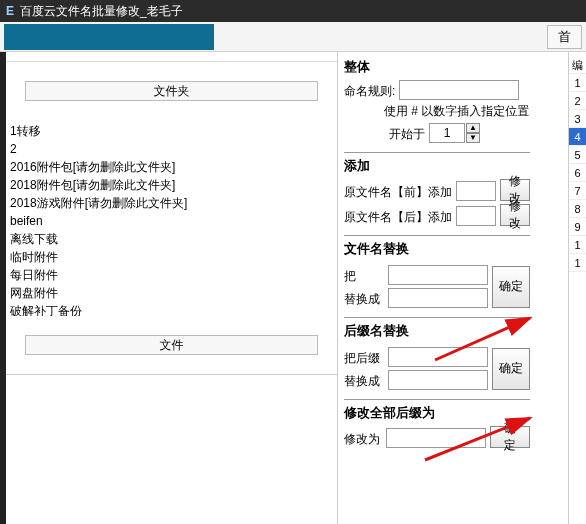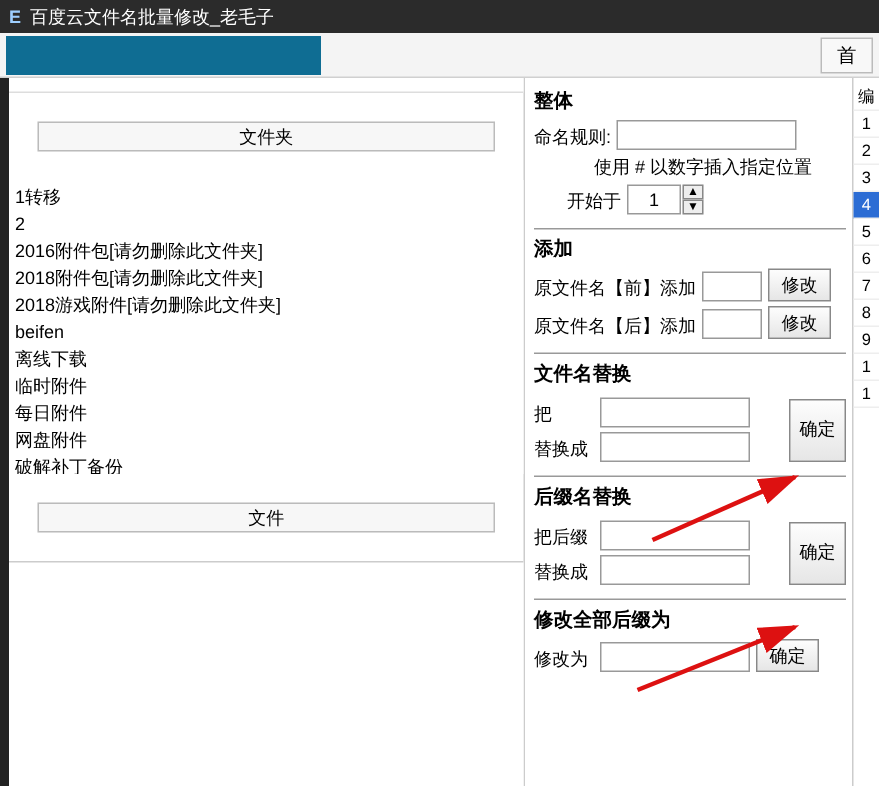--- a/index.html
+++ b/index.html
@@ -21,21 +21,21 @@
 .patch-row { height: 10px; border-bottom: 1px solid #ddd; background: #fff; }
 
 .section-header { border: 1px solid #bbb; background: #f7f7f7; text-align: center; height: 20px; line-height: 18px; margin: 19px; font-size: 12px; }
 
 .folder-list { flex: 1 1 auto; background: #fff; padding: 2px 4px; overflow: hidden; }
 .folder-item { line-height: 18px; white-space: nowrap; font-size: 12px; }
 
 .file-header-wrap { margin-top: auto; }
 .file-blank { height: 150px; border-top: 1px solid #ccc; background: #fff; }
 
-.right-pane { flex: 1; background: #fff; padding: 0; display: flex; }
+.right-pane { flex: 1; background: #fff; padding: 0; display: flex; gap: 34px; }
 .right-main { flex: 1; padding: 2px 4px 2px 6px; }
 .right-edge { width: 18px; border-left: 1px solid #ccc; background: #fff; display: flex; flex-direction: column; padding-top: 4px; }
 .right-edge div { text-align: center; height: 18px; line-height: 18px; font-size: 11px; border-bottom: 1px solid #eee; }
 .right-edge .hi { background: #2b6cd4; color: #fff; }
 
 .group { border-bottom: 1px solid #999; padding: 4px 0 6px 0; }
 .group-title { font-weight: bold; font-size: 13px; margin-bottom: 4px; }
 
 .row { display: flex; align-items: flex-end; margin: 3px 0; gap: 4px; }
 .lbl { white-space: nowrap; font-size: 12px; }
@@ -95,21 +95,21 @@
   <div class="right-pane">
     <div class="right-main">
 
       <div class="group">
         <div class="group-title">整体</div>
         <div class="row">
           <span class="lbl">命名规则:</span>
           <input class="inp" style="width: 120px;">
         </div>
         <div class="hint">使用 # 以数字插入指定位置</div>
-        <div class="row" style="margin-left:22px">
+        <div class="row" style="margin-left:45px">
           <span class="lbl">开始于</span>
           <span class="spinner">
             <input value="1" style="">
             <span class="arrows">
               <span>▲</span>
               <span>▼</span>
             </span>
           </span>
         </div>
       </div>

